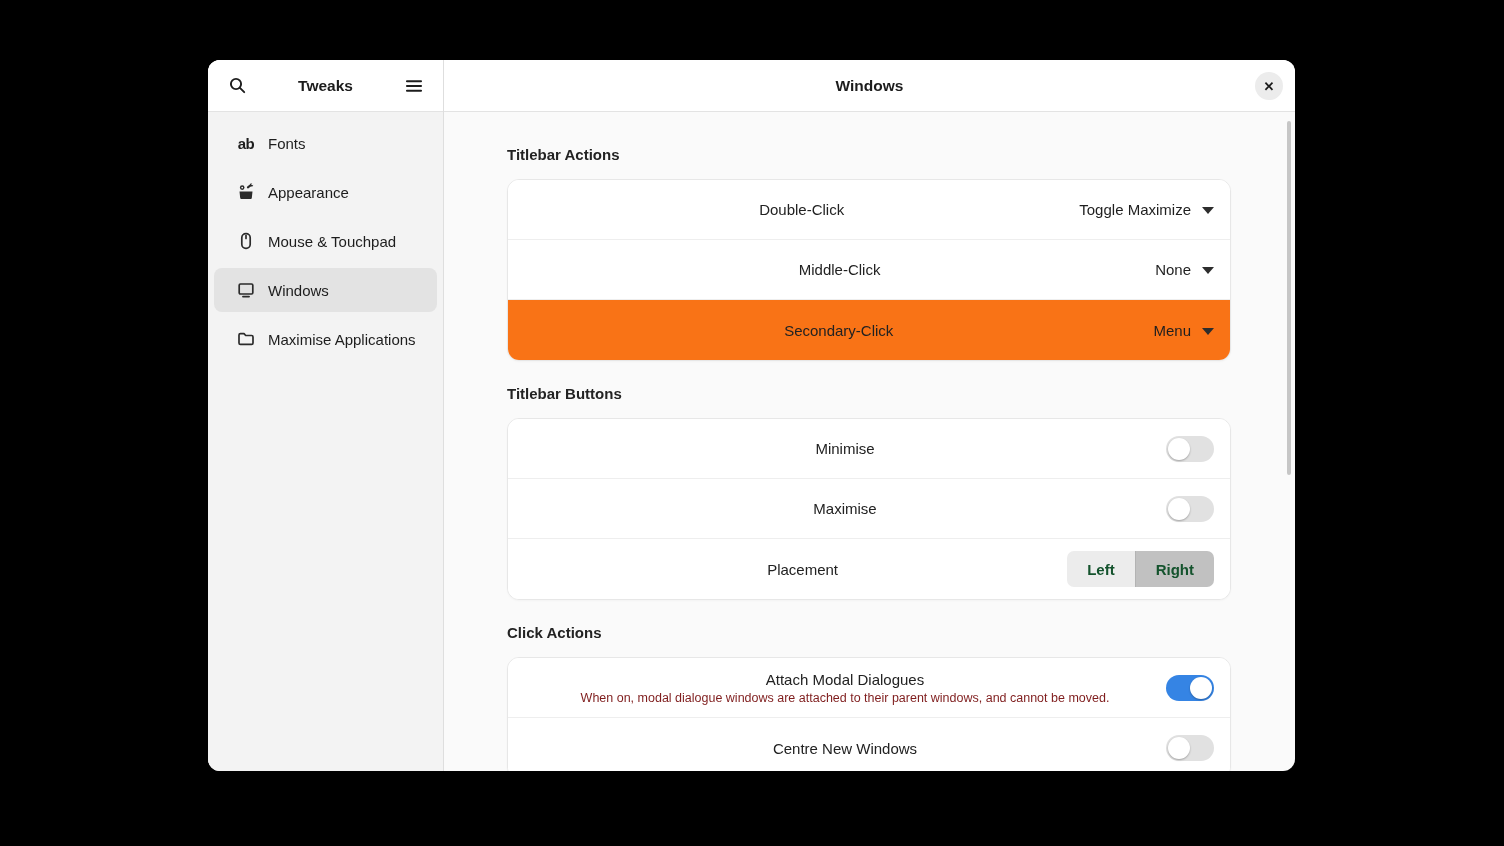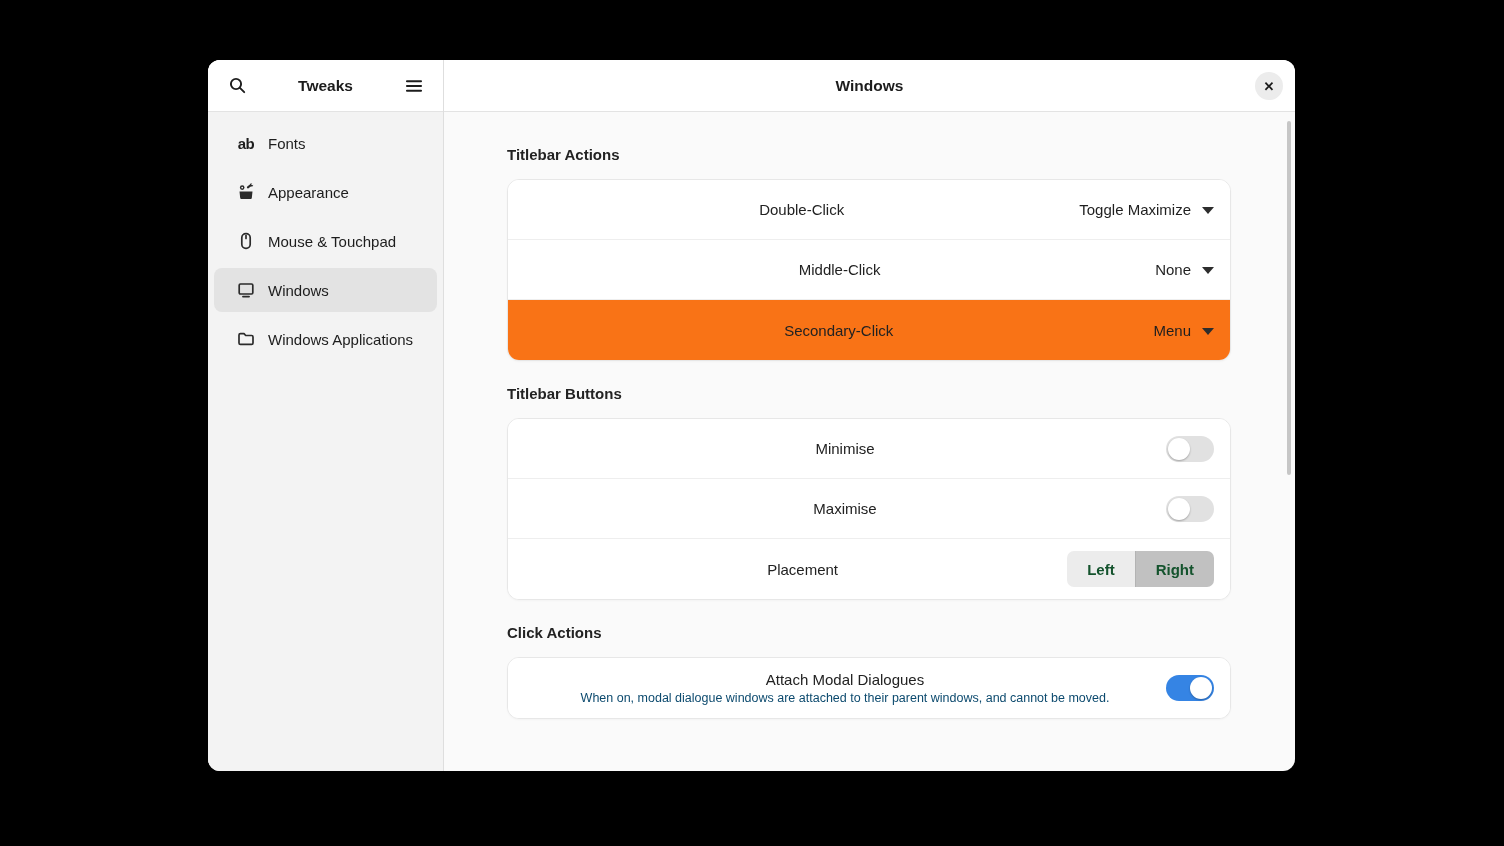--- a/index.html
+++ b/index.html
@@ -45,21 +45,21 @@
   .section { margin-bottom: 24px; }
   .section-heading { font-size: 15px; font-weight: bold; color: #232323; margin-bottom: 16px; }
   .card { background: #ffffff; border: 1px solid #e7e7e7; border-radius: 12px; overflow: hidden;
     box-shadow: 0 1px 2px rgba(0,0,0,0.03); }
   .row { min-height: 60px; display: flex; align-items: center; padding: 0 16px;
     border-bottom: 1px solid #eeeeee; background: #ffffff; }
   .row:last-child { border-bottom: none; }
   .row.tinted { background: #f97316; }
   .row-text { flex: 1; min-width: 0; padding: 9px 0; text-align: center; }
   .row-label { font-size: 15px; color: #222222; }
-  .row-sub { font-size: 12.5px; color: #0c4a6e; margin-top: 3px; }
+  .row-sub { font-size: 12.5px; color: #7f1d1d; margin-top: 3px; }
   .row-label.indent { padding-left: 14px; }
 
   .dropdown { display: flex; align-items: center; cursor: pointer; justify-content: space-between; }
   .dd-value { font-size: 15px; color: #1f1f1f; margin-right: 11px; }
   .caret { width: 0; height: 0; border-left: 6px solid transparent;
     border-right: 6px solid transparent; border-top: 7px solid #2d2d2d; margin-top: 2px; }
 
   .switch { width: 48px; height: 26px; border-radius: 13px; background: #e1e1e1;
     position: relative; cursor: pointer; flex: none; }
   .switch .knob { position: absolute; left: 2px; top: 2px; width: 22px; height: 22px;
@@ -138,21 +138,21 @@
           </svg>
         </span>
         <span class="side-label">Windows</span>
       </div>
       <div class="side-item">
         <span class="side-icon">
           <svg width="18" height="18" viewBox="0 0 18 18" fill="none" stroke="#2b2b2b" stroke-width="1.7" stroke-linejoin="round">
             <path d="M2 5 Q2 3.6 3.4 3.6 L7 3.6 L8.7 5.5 L14.6 5.5 Q16 5.5 16 6.9 L16 12.9 Q16 14.3 14.6 14.3 L3.4 14.3 Q2 14.3 2 12.9 Z"></path>
           </svg>
         </span>
-        <span class="side-label">Windows Applications</span>
+        <span class="side-label">Maximise Applications</span>
       </div>
     </div>
   </div>
 
   <div class="main">
     <div class="main-header">
       <div class="main-title">Windows</div>
       <div class="close-btn">
         <span>✕</span>
       </div>
@@ -217,19 +217,25 @@
         <div class="card">
           <div class="row">
             <div class="row-text">
               <div class="row-label">Attach Modal Dialogues</div>
               <div class="row-sub">When on, modal dialogue windows are attached to their parent windows, and cannot be moved.</div>
             </div>
             <div class="switch on">
                 <div class="knob"></div>
               </div>
           </div>
+          <div class="row">
+            <span class="row-text row-label">Centre New Windows</span>
+            <div class="switch">
+                <div class="knob"></div>
+              </div>
+          </div>
         </div>
       </div>
 
       <div class="scrollbar-thumb"></div>
     </div>
   </div>
 </div>
 
 </body></html>

